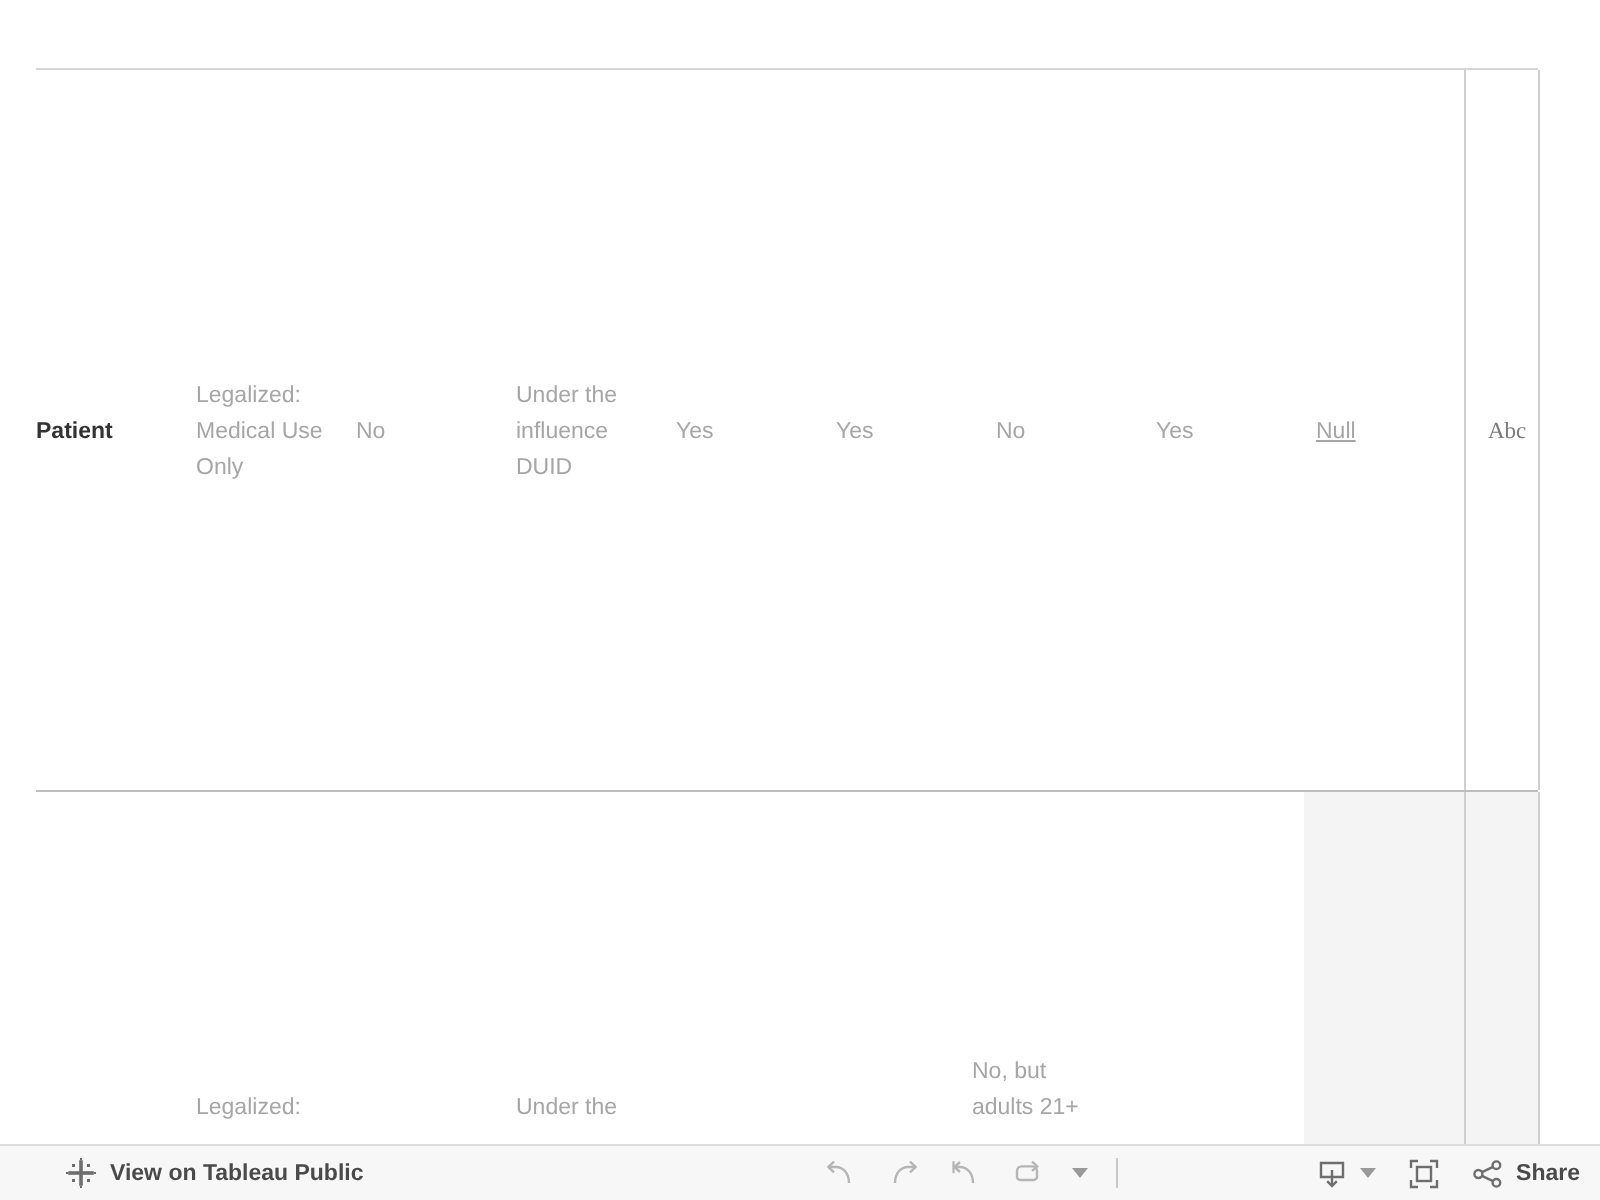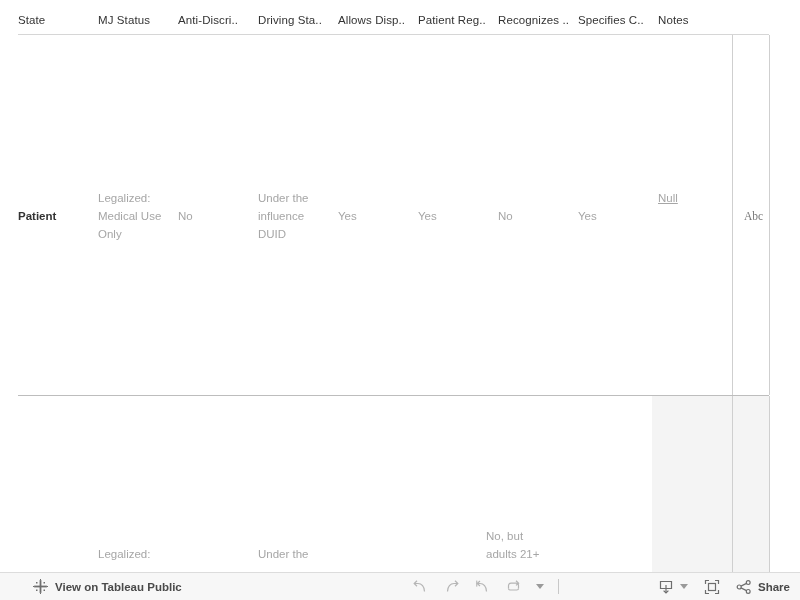--- a/index.html
+++ b/index.html
@@ -179,31 +179,20 @@
     font-weight: bold;
   }
 </style>
 </head>
 <body>
 
 <div id="viz">
 
   <div class="table-area">
 
-    <div class="header-row">
-      <div class="col-header" style="left:18px">State</div>
-      <div class="col-header" style="left:98px">MJ Status</div>
-      <div class="col-header" style="left:178px">Anti-Discri..</div>
-      <div class="col-header" style="left:258px">Driving Sta..</div>
-      <div class="col-header" style="left:338px">Allows Disp..</div>
-      <div class="col-header" style="left:418px">Patient Reg..</div>
-      <div class="col-header" style="left:498px">Recognizes ..</div>
-      <div class="col-header" style="left:578px">Specifies C..</div>
-      <div class="col-header" style="left:658px">Notes</div>
-    </div>
 
     <div class="header-rule"></div>
 
     <div class="vrule" style="left:732px; top:35px; height:360px;"></div>
     <div class="vrule" style="left:769px; top:35px; height:360px;"></div>
     <div class="vrule" style="left:732px; top:396px; height:176px;"></div>
     <div class="vrule" style="left:769px; top:396px; height:176px;"></div>
 
     <div>
       <div class="cell state" style="left:18px;  top:207px;">Patient</div>
@@ -211,21 +200,21 @@
 Medical Use
 Only</div>
       <div class="cell" style="left:178px; top:207px;">No</div>
       <div class="cell" style="left:258px; top:189px;">Under the
 influence
 DUID</div>
       <div class="cell" style="left:338px; top:207px;">Yes</div>
       <div class="cell" style="left:418px; top:207px;">Yes</div>
       <div class="cell" style="left:498px; top:207px;">No</div>
       <div class="cell" style="left:578px; top:207px;">Yes</div>
-      <div class="cell" style="left:658px; top:189px;text-decoration:underline;">Null</div>
+      <div class="cell" style="left:658px; top:207px;text-decoration:underline;">Null</div>
       <div class="cell abc" style="left:744px; top:207px;">Abc</div>
     </div>
 
     <div class="row-rule" style="top:395px;"></div>
 
     <div class="shade" style="left:652px; top:396px; width:80px;  height:176px;"></div>
     <div class="shade" style="left:733px; top:396px; width:36px;  height:176px;"></div>
 
     <div>
       <div class="cell state" style="left:18px;  top:545px;"></div>

